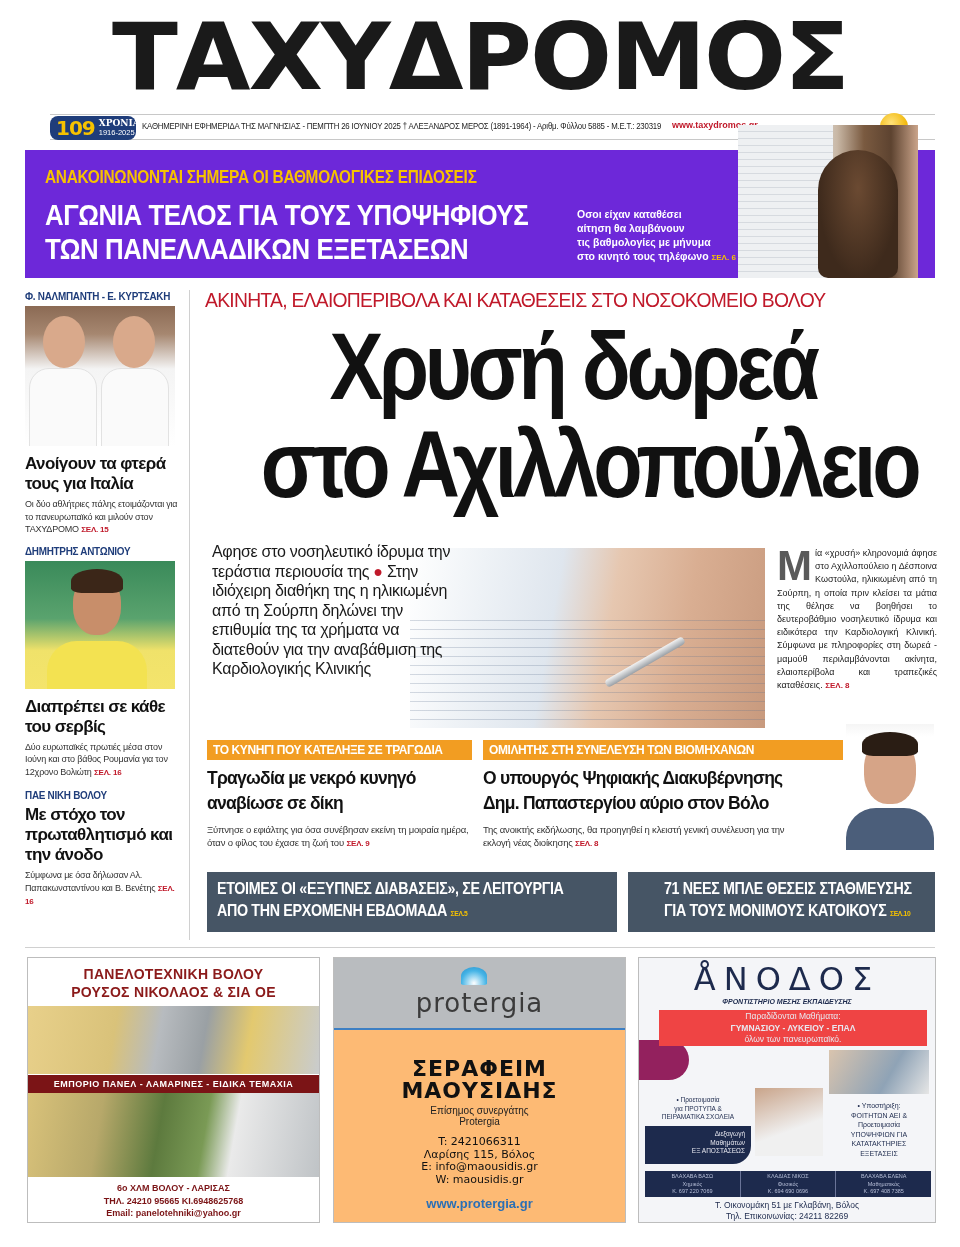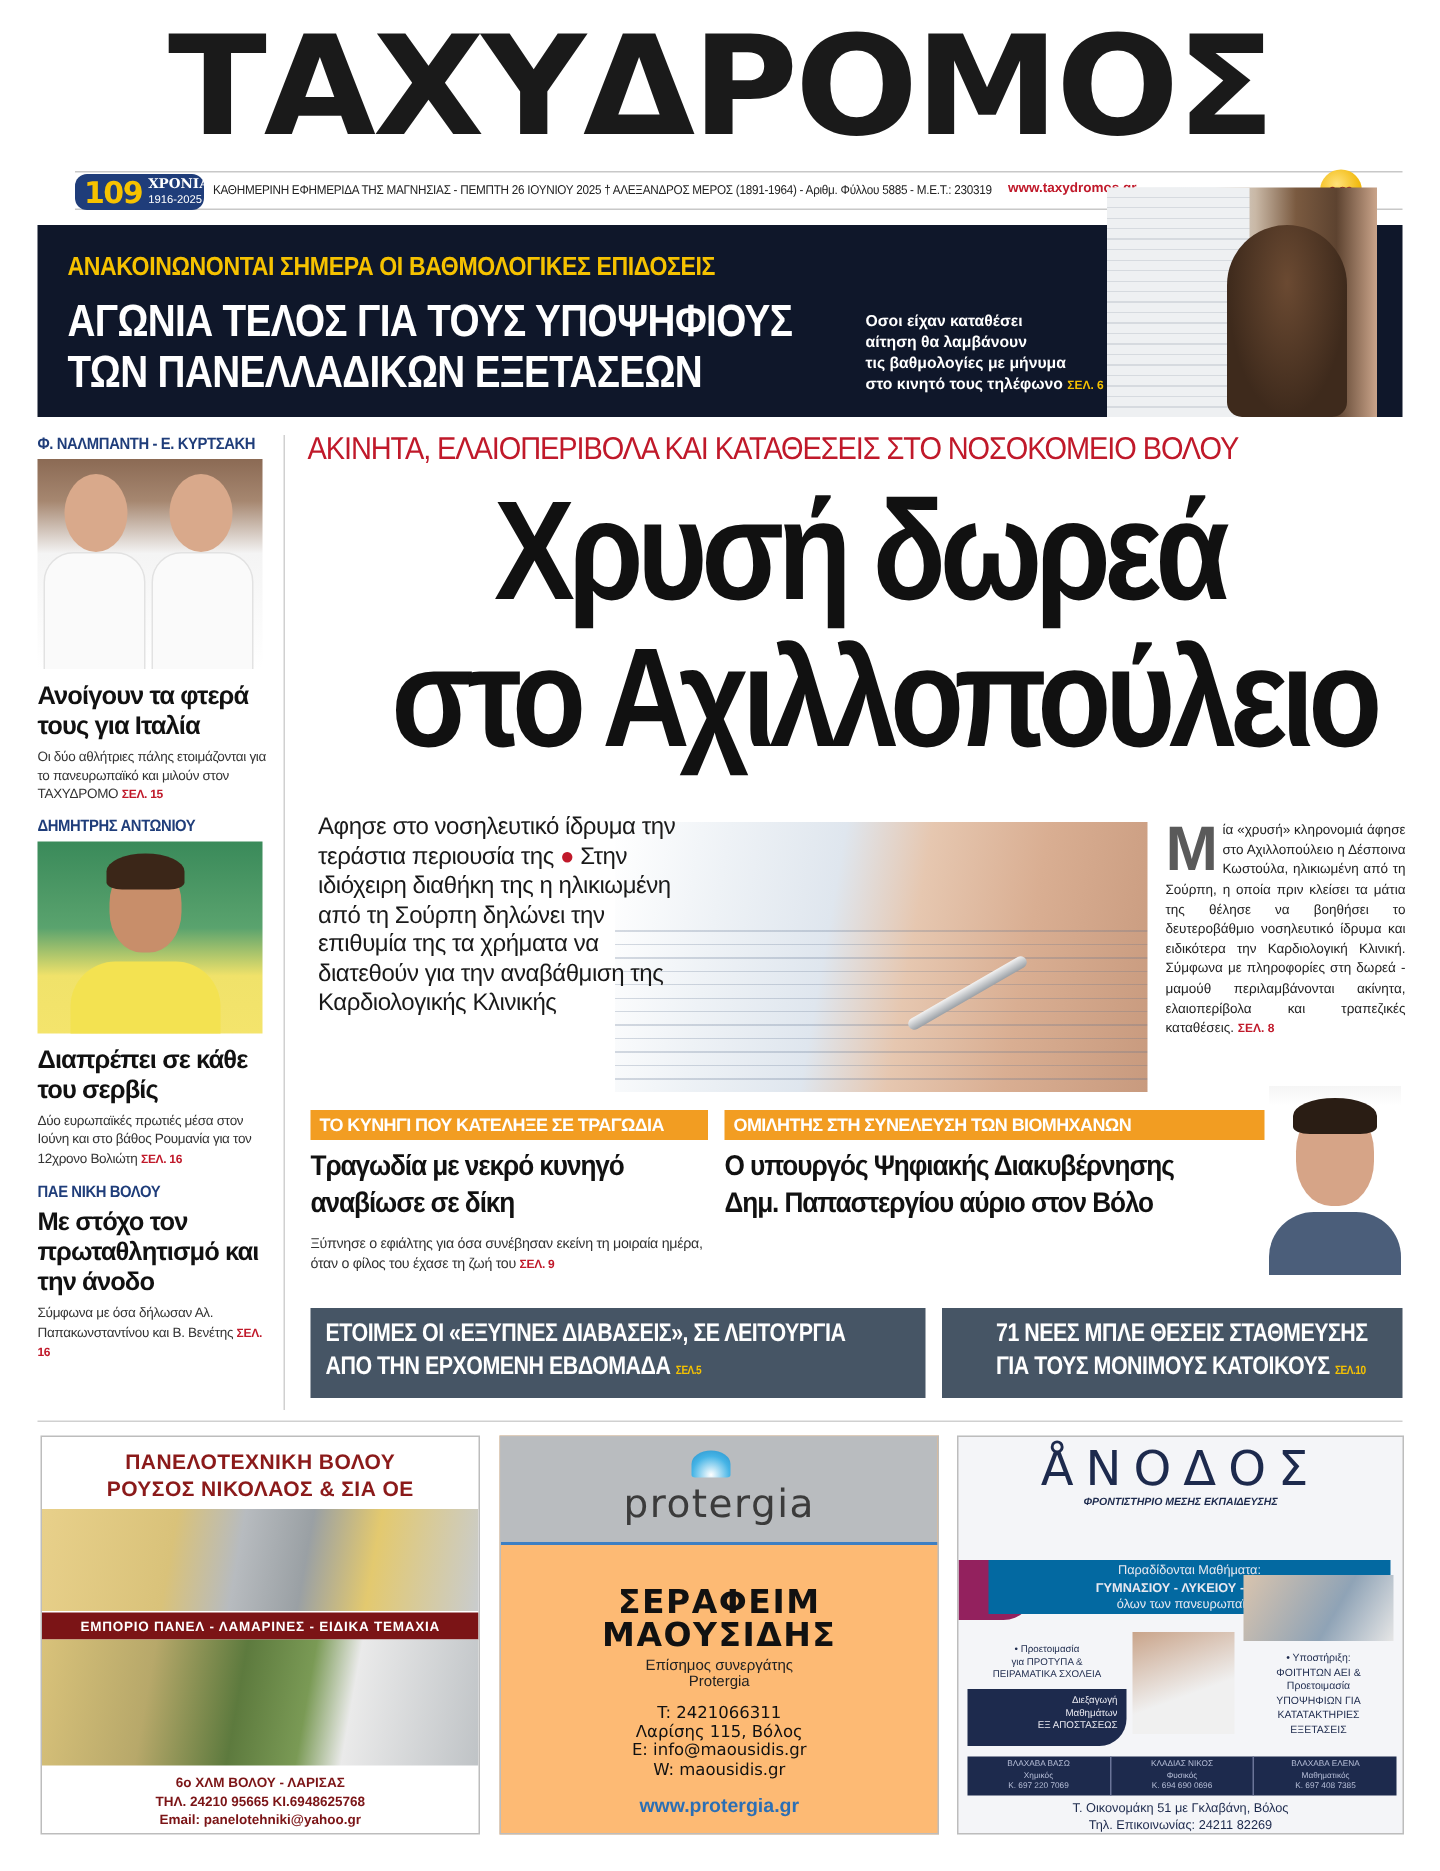--- a/index.html
+++ b/index.html
@@ -21,21 +21,21 @@
   .badge109 { position: absolute; left: 0; top: 1px; width: 86px; height: 24px; background: #1f3d7a; border-radius: 8px; display: flex; align-items: center; padding-left: 6px; }
   .badge109 .num { font-family: "DejaVu Sans", sans-serif; font-weight: 900; font-size: 20px; color: #f6c200; letter-spacing: -1px; }
   .badge109 .txt { display: flex; flex-direction: column; margin-left: 4px; line-height: 9px; }
   .badge109 .t1 { font-family: "DejaVu Serif", serif; font-size: 9px; color: #fff; font-weight: bold; }
   .badge109 .t2 { font-size: 7.5px; color: #fff; }
   .dateline .info { position: absolute; left: 92px; top: 6px; font-size: 8.5px; color: #222; white-space: nowrap; letter-spacing: -0.2px; transform: scaleX(0.92); transform-origin: left; }
   .dateline .site { position: absolute; left: 622px; top: 5px; font-size: 9px; font-weight: bold; color: #c0192a; }
   .price { left: 880px; top: 113px; width: 28px; height: 28px; border-radius: 50%; background: radial-gradient(circle at 40% 35%, #ffe27a, #f0b400 70%, #c98d00); font-size: 8px; color: #a01818; font-weight: bold; display: flex; align-items: center; justify-content: center; }
 
   
-  .redbanner { left: 25px; top: 150px; width: 910px; height: 128px; background: #0f172a; }
+  .redbanner { left: 25px; top: 150px; width: 910px; height: 128px; background: #6d28d9; }
   .redbanner .kicker { position: absolute; left: 20px; top: 17px; font-size: 17.5px; font-weight: bold; color: #f6c200; letter-spacing: -0.3px; transform: scaleX(0.88); transform-origin: left; white-space: nowrap; }
   .redbanner .head { position: absolute; left: 20px; top: 48px; font-size: 30px; font-weight: bold; color: #fff; line-height: 34px; letter-spacing: -0.5px; transform: scaleX(0.86); transform-origin: left; white-space: nowrap; }
   .redbanner .deck { position: absolute; left: 552px; top: 57px; font-size: 10.5px; font-weight: bold; color: #fff; line-height: 14px; }
   .redbanner .deck .sel { color: #f6c200; }
   .photo-girl { left: 738px; top: 125px; width: 180px; height: 153px; background: linear-gradient(90deg, #e9ecef 0%, #dfe3e6 40%, #c9b8a6 55%, #7a5a40 70%, #5d4330 85%, #caa48a 100%); overflow: hidden; }
   .photo-girl .paper { position: absolute; left: 0; top: 0; width: 95px; height: 153px; background: repeating-linear-gradient(0deg, #eef0f2 0 6px, #d6dadf 6px 7px); }
   .photo-girl .hair { position: absolute; left: 80px; top: 25px; width: 80px; height: 128px; background: radial-gradient(ellipse at 50% 30%, #6b4a32, #3e2a1c 70%); border-radius: 40px 40px 10px 10px; }
 
   
   .sidebar { left: 25px; top: 290px; width: 155px; }
@@ -100,21 +100,21 @@
   .ad2 .shell { position: absolute; left: 127px; top: 9px; width: 26px; height: 18px; border-radius: 50% 50% 10% 10%; background: radial-gradient(circle at 50% 90%, #ffffff, #45b4e6 60%, #2a8fc9); }
   .ad2 .brand { position: absolute; left: 0; top: 30px; width: 100%; text-align: center; font-size: 26px; color: #3b3b3b; letter-spacing: 1px; font-family: "DejaVu Sans", sans-serif; }
   .ad2 .name { position: absolute; left: 0; top: 100px; width: 100%; text-align: center; font-family: "DejaVu Sans", sans-serif; font-weight: 900; font-size: 22px; line-height: 22px; color: #111; letter-spacing: 1px; }
   .ad2 .partner { position: absolute; left: 0; top: 147px; width: 100%; text-align: center; font-size: 10px; line-height: 11px; color: #222; }
   .ad2 .contact { position: absolute; left: 0; top: 178px; width: 100%; text-align: center; font-size: 11px; line-height: 12.5px; color: #111; font-family: "DejaVu Sans", sans-serif; }
   .ad2 .web { position: absolute; left: 0; top: 238px; width: 100%; text-align: center; font-size: 13px; font-weight: bold; color: #2b6fb5; }
 
   .ad3 { left: 638px; width: 298px; background: #f4f5f8; }
   .ad3 .logo { position: absolute; left: 0; top: 2px; width: 100%; text-align: center; font-size: 32px; color: #1d2a4d; letter-spacing: 8px; font-family: "DejaVu Sans", sans-serif; }
   .ad3 .sub { position: absolute; left: 0; top: 40px; width: 100%; text-align: center; font-size: 7px; font-style: italic; font-weight: bold; color: #1d2a4d; }
-  .ad3 .navy { position: absolute; left: 20px; top: 52px; width: 268px; height: 36px; background: #0369a1; color: #e8e8f0; text-align: center; font-size: 8.5px; line-height: 11.5px; padding-top: 1px; margin-top: 30px; }
+  .ad3 .navy { position: absolute; left: 20px; top: 52px; width: 268px; height: 36px; background: #ef4444; color: #e8e8f0; text-align: center; font-size: 8.5px; line-height: 11.5px; padding-top: 1px; }
   .ad3 .magenta { position: absolute; left: 0; top: 82px; width: 50px; height: 40px; background: #93215e; border-radius: 0 40px 40px 0; }
   .ad3 .photoA { position: absolute; left: 190px; top: 92px; width: 100px; height: 44px; background: linear-gradient(120deg, #d9c4ae, #8fa3b6 60%, #e6e6e6); }
   .ad3 .photoB { position: absolute; left: 116px; top: 130px; width: 68px; height: 68px; background: linear-gradient(160deg, #c9a48a, #f0f0f0 60%); }
   .ad3 .leftcol { position: absolute; left: 6px; top: 138px; width: 106px; text-align: center; font-size: 6.5px; line-height: 8.5px; color: #1d2a4d; }
   .ad3 .leftbox { position: absolute; left: 6px; top: 168px; width: 106px; height: 38px; background: #1d2a4d; color: #e8e8f0; border-radius: 0 0 18px 0; text-align: right; padding: 4px 6px 0 0; font-size: 6.5px; line-height: 8.5px; }
   .ad3 .rightcol { position: absolute; left: 190px; top: 143px; width: 100px; text-align: center; font-size: 7px; line-height: 9.5px; color: #1d2a4d; }
   .ad3 .teachers { position: absolute; left: 6px; top: 213px; width: 286px; height: 26px; background: #1d2a4d; display: flex; }
   .ad3 .teacher { flex: 1; text-align: center; color: #b7bfd8; font-size: 5.5px; line-height: 7.5px; padding-top: 2px; border-right: 1px solid #6a7498; }
   .ad3 .teacher:last-child { border-right: none; }
   .ad3 .addr { position: absolute; left: 0; top: 242px; width: 100%; text-align: center; font-size: 8.5px; line-height: 11px; color: #1d2a4d; }
@@ -212,20 +212,21 @@
     <div>αναβίωσε σε δίκη</div>
   </div>
   <div class="story-text"><span>Ξύπνησε ο εφιάλτης για όσα συνέβησαν εκείνη τη μοιραία ημέρα, όταν ο φίλος του έχασε τη ζωή του</span> <span class="sel">ΣΕΛ. 9</span></div>
 </div>
 <div class="abs story3">
   <div class="tag-orange" style="width:360px;">ΟΜΙΛΗΤΗΣ ΣΤΗ ΣΥΝΕΛΕΥΣΗ ΤΩΝ ΒΙΟΜΗΧΑΝΩΝ</div>
   <div class="story-head">
     <div>Ο υπουργός Ψηφιακής Διακυβέρνησης</div>
     <div>Δημ. Παπαστεργίου αύριο στον Βόλο</div>
   </div>
+  <div class="story-text" style="width:330px;"><span>Της ανοικτής εκδήλωσης, θα προηγηθεί η κλειστή γενική συνέλευση για την εκλογή νέας διοίκησης</span> <span class="sel">ΣΕΛ. 8</span></div>
 </div>
 <div class="abs minister-photo">
   <div class="suit"></div>
     <div class="face"></div>
     <div class="hair"></div>
 </div>
 
 <div class="abs slate slate1">
   <div class="inner">
     <div>ΕΤΟΙΜΕΣ ΟΙ «ΕΞΥΠΝΕΣ ΔΙΑΒΑΣΕΙΣ», ΣΕ ΛΕΙΤΟΥΡΓΙΑ</div>

